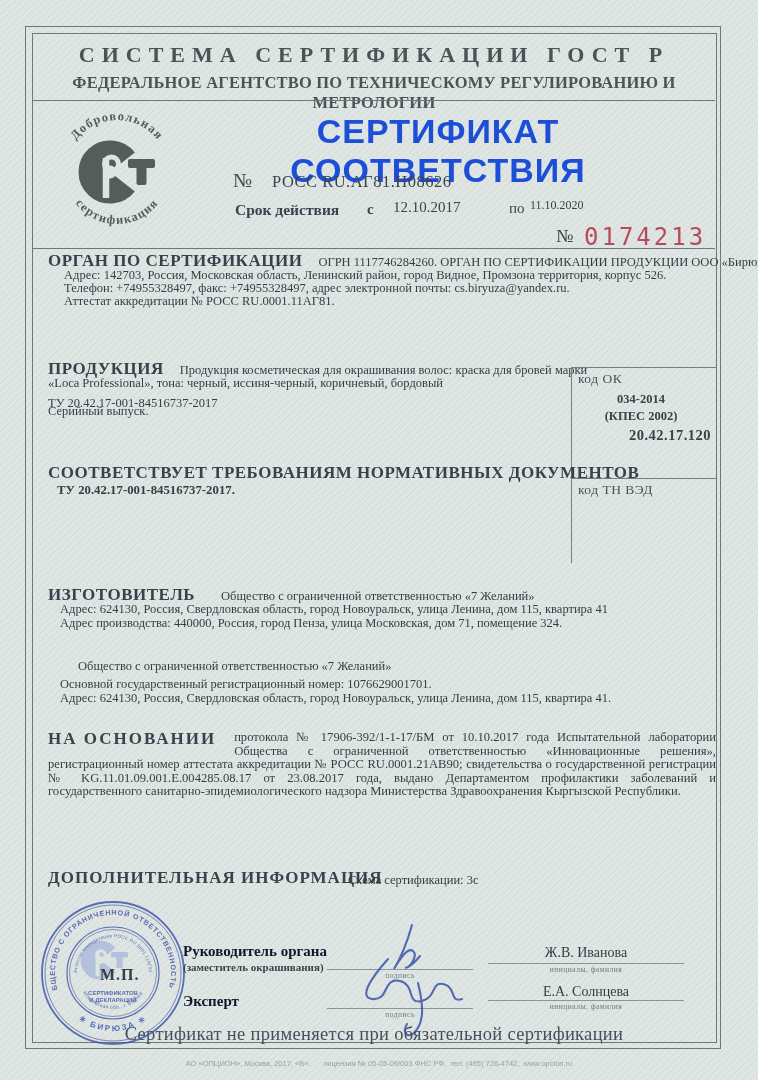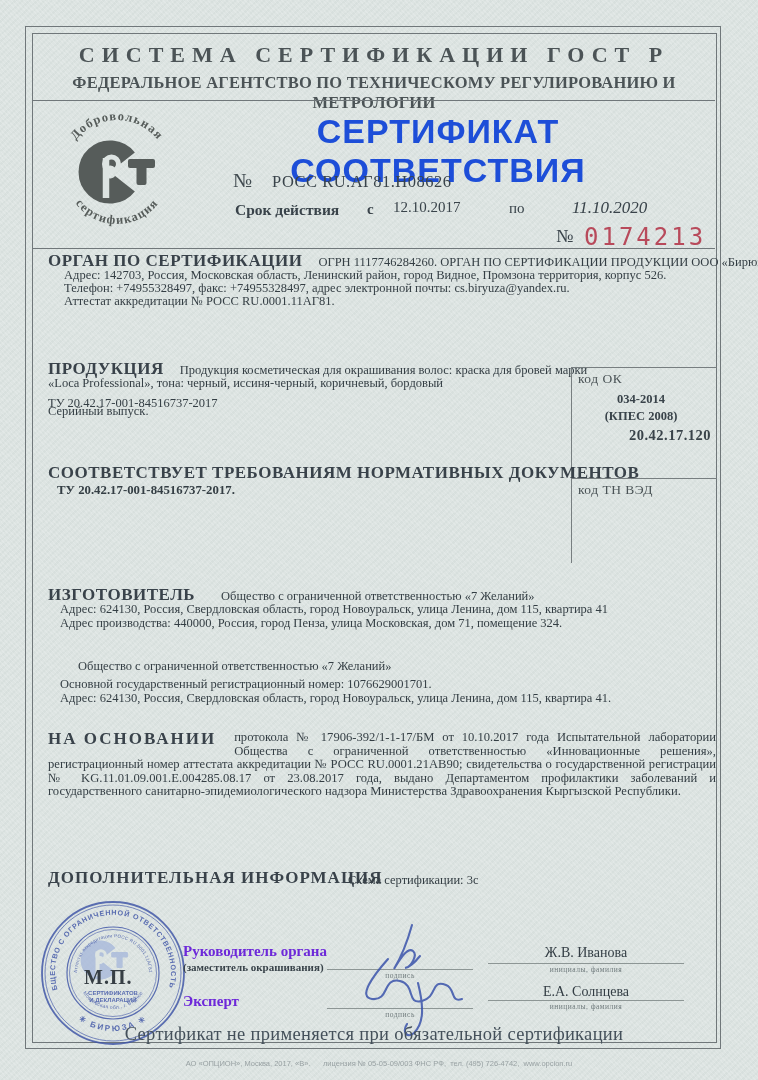--- a/index.html
+++ b/index.html
@@ -25,21 +25,21 @@
   #cert-title { left:178px; top:112px; width:520px; text-align:center;
                 font-family:"Liberation Sans", sans-serif; font-weight:700;
                 font-size:34px; letter-spacing:1px; color:#1d4ed8; }
 
   #cert-no-label { left:233px; top:169px; font-size:20px; color:#414b50; }
   #cert-no-value { left:272px; top:172px; font-size:16.5px; letter-spacing:.5px; }
   #validity-label { left:235px; top:201px; font-weight:700; font-size:15.5px; }
   #from-label { left:367px; top:201px; font-weight:700; font-size:15px; }
   #from-date { left:393px; top:199px; font-size:15px; }
   #to-label { left:509px; top:200px; font-size:15px; }
-  #to-date { left:572px; top:198px; font-size:17px;font-style:italic; }
+  #to-date { left:530px; top:198px; font-size:12px; }
 
   #blank-no-label { left:556px; top:226px; font-size:18px; }
   #blank-no-value { left:584px; top:223px; font-family:"DejaVu Sans Mono", monospace;
                     font-size:24px; letter-spacing:3px; color:#b84a5b; }
 
   .sec-head { font-weight:700; font-size:17px; letter-spacing:.5px; color:#39424a; white-space:nowrap; }
   .body-txt { font-size:12.5px; color:#343e44; white-space:nowrap; }
   .row { display:flex; align-items:baseline; }
 
   #organ-row { left:48px; top:251px; }
@@ -74,23 +74,23 @@
   #issued-line2 { left:60px; top:691px; }
 
   #basis-par { left:48px; top:731px; width:668px; text-align:justify;
                font-size:12.6px; line-height:13.5px; color:#343e44; }
   #basis-par .sec-head { float:left; margin-right:18px; line-height:15px; letter-spacing:2px; }
 
   #additional-heading { left:48px; top:868px; letter-spacing:1px; }
   #additional-text { left:348px; top:873px; }
 
   #stamp { left:38px; top:898px; width:150px; height:150px; opacity:.82; }
-  #mp-label { left:84px; top:966px; font-weight:700; font-size:20px; letter-spacing:1px; color:#363e44;text-align:center; }
-
-  .sig-role { font-weight:700; font-size:15px; color:#6d28d9; white-space:nowrap;text-align:center; }
+  #mp-label { left:100px; top:966px; font-weight:700; font-size:16px; letter-spacing:1px; color:#363e44;text-align:center; }
+
+  .sig-role { font-weight:700; font-size:15px; color:#0f172a; white-space:nowrap;text-align:center; }
   #role1 { left:183px; top:943px; }
   #role1-note { left:183px; top:961px; font-weight:700; font-size:11px; white-space:nowrap; }
   #role2 { left:183px; top:993px; }
   .sigline { border-top:1px solid #8d9695; height:0; }
   #sign-line1 { left:327px; top:969px; width:146px; }
   #sign-line2 { left:327px; top:1008px; width:146px; }
   #name-line1 { left:488px; top:963px; width:196px; }
   #name-line2 { left:488px; top:1000px; width:196px; }
   .sig-cap { text-align:center; font-size:7.5px; letter-spacing:.5px; color:#6f7a7c; }
   #sign-cap1 { left:327px; top:971px; width:146px; }
@@ -169,21 +169,21 @@
     <span class="body-txt" style="margin-left:16px">Продукция косметическая для окрашивания волос: краска для бровей марки</span>
   </div>
   <div class="abs body-txt" id="product-line1">«Loca Professional», тона: черный, иссиня-черный, коричневый, бордовый</div>
   <div class="abs body-txt" id="product-line2">ТУ 20.42.17-001-84516737-2017</div>
   <div class="abs body-txt" id="product-line3">Серийный выпуск.</div>
 
   <div class="abs hline" id="code-ok-topline"></div>
   <div class="abs" id="code-ok-vline"></div>
   <div class="abs" id="code-ok-label">код ОК</div>
   <div class="abs code-val" id="code-ok-v1">034-2014</div>
-  <div class="abs code-val" id="code-ok-v2">(КПЕС 2008)</div>
+  <div class="abs code-val" id="code-ok-v2">(КПЕС 2002)</div>
   <div class="abs code-val" id="code-ok-v3">20.42.17.120</div>
   <div class="abs hline" id="code-tn-topline"></div>
   <div class="abs" id="code-tn-label">код ТН ВЭД</div>
 
   <div class="abs sec-head" id="conforms-heading">СООТВЕТСТВУЕТ ТРЕБОВАНИЯМ НОРМАТИВНЫХ ДОКУМЕНТОВ</div>
   <div class="abs body-txt" id="conforms-line">ТУ 20.42.17-001-84516737-2017.</div>
 
   <div class="abs row" id="manu-row">
     <span class="sec-head">ИЗГОТОВИТЕЛЬ</span>
     <span class="body-txt" style="margin-left:26px">Общество с ограниченной ответственностью «7 Желаний»</span>

